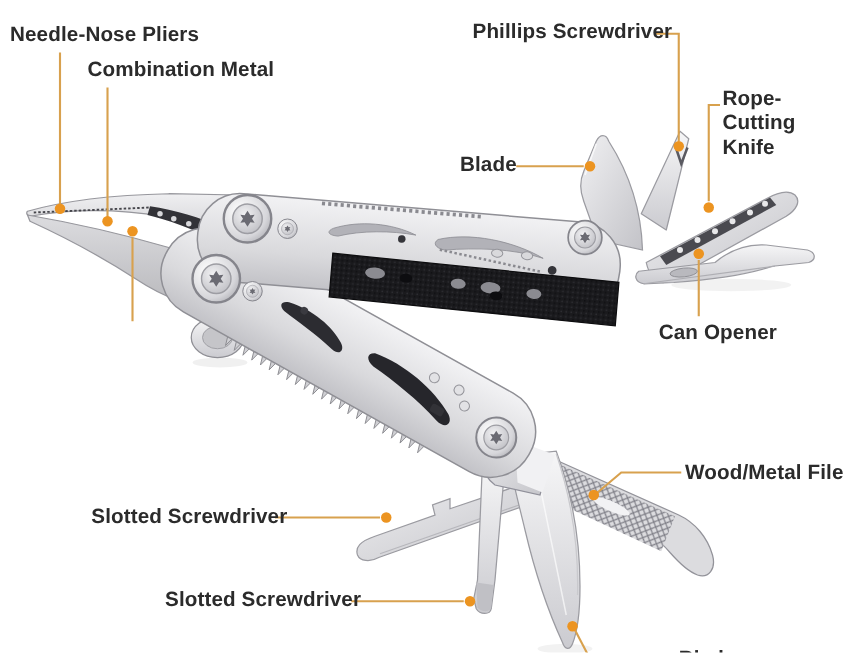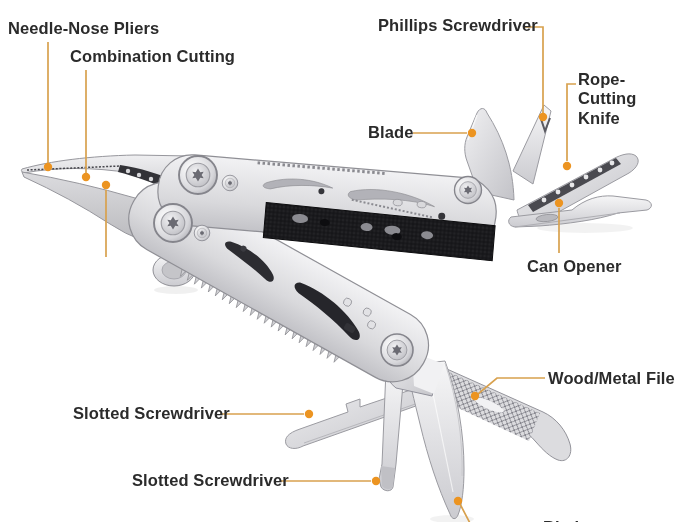--- a/index.html
+++ b/index.html
@@ -219,21 +219,21 @@
 
       <path class="leader" d="M281,467 H371"></path>
       <circle class="dot" cx="376" cy="467" r="4.2"></circle>
 
       <path class="leader" d="M536,513 H472 L460,490"></path>
       <circle class="dot" cx="458" cy="487" r="4.2"></circle>
     </g>
   </svg>
 
   <div class="label" style="left:8px;top:5px;">Needle-Nose Pliers</div>
-  <div class="label" style="left:70px;top:33px;">Combination Cutting</div>
+  <div class="label" style="left:70px;top:33px;">Combination Metal</div>
   <div class="label" style="left:378px;top:2px;text-align:right;">Phillips Screwdriver</div>
   <div class="label" style="left:368px;top:109px;">Blade</div>
   <div class="label wrap" style="left:578px;top:56px;width:104px;">Rope-Cutting Knife</div>
   <div class="label" style="left:548px;top:355px;">Wood/Metal File</div>
   <div class="label" style="left:527px;top:243px;">Can Opener</div>
   <div class="label" style="left:73px;top:390px;">Slotted Screwdriver</div>
   <div class="label" style="left:132px;top:457px;">Slotted Screwdriver</div>
   <div class="label" style="left:543px;top:504px;">Blade</div>
 </div>
 

